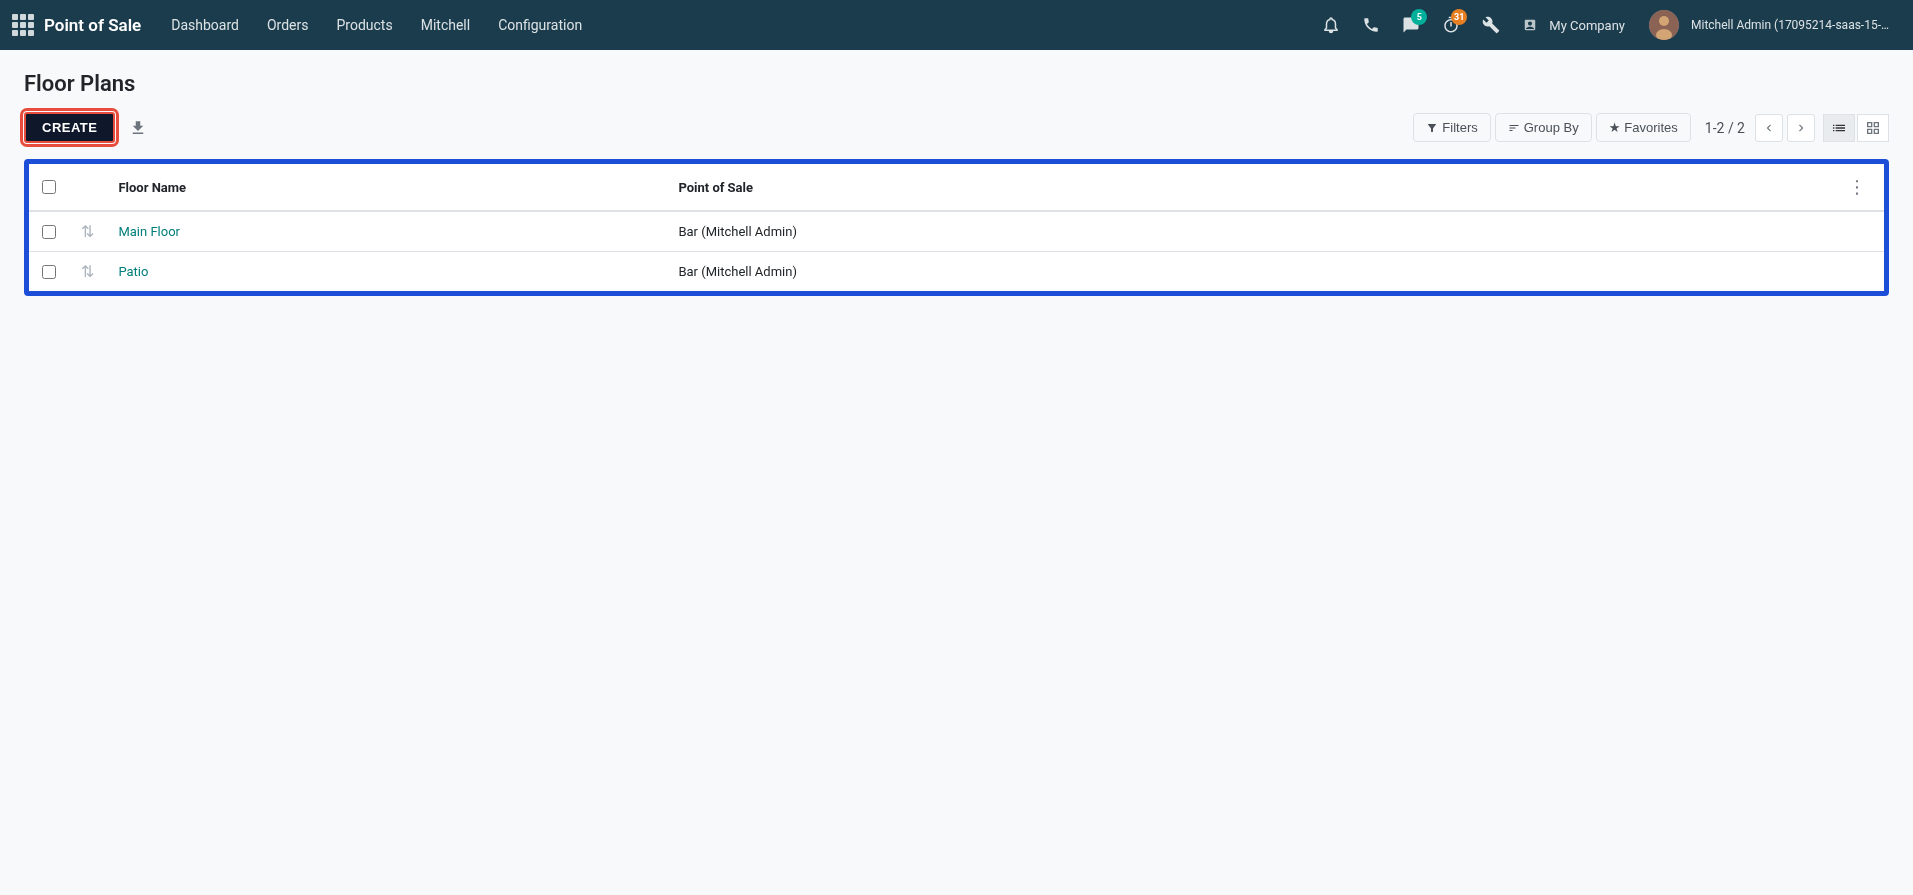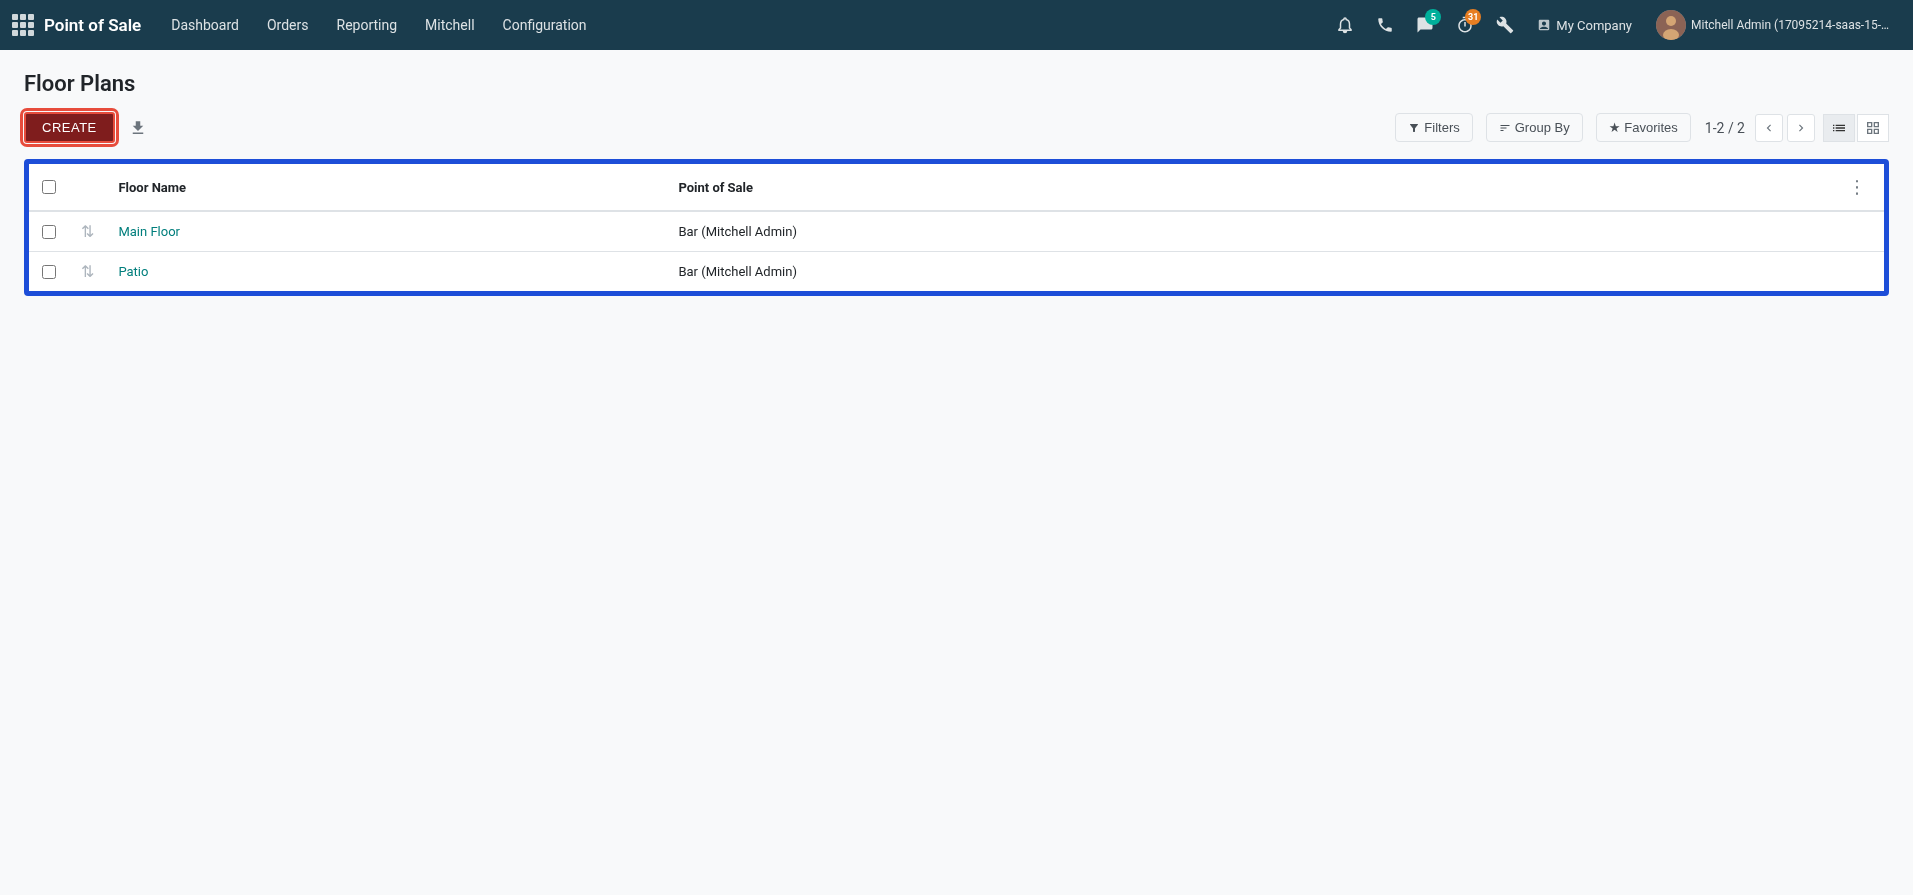--- a/index.html
+++ b/index.html
@@ -88,21 +88,21 @@
       display: flex;
       align-items: center;
       justify-content: center;
       padding: 0 3px;
       font-weight: 700;
     }
     .badge-orange { background: #e67e22; }
     .company-section {
       display: flex;
       align-items: center;
-      gap: 5px;
+      gap: 12px;
       padding: 0 10px;
       cursor: pointer;
       color: rgba(255,255,255,0.85);
       font-size: 13px;
     }
     .avatar {
       width: 30px;
       height: 30px;
       border-radius: 50%;
       background: #888;
@@ -121,26 +121,26 @@
     
     .page-header {
       margin-bottom: 16px;
     }
     .page-title {
       font-size: 22px;
       font-weight: 600;
       color: #212529;
     }
     .btn-create {
-      background: #7f1d1d;
+      background: #0f172a;
       color: #fff;
       border: 2px solid #e74c3c;
       padding: 6px 16px;
       font-size: 13px;
-      font-weight: 400;
+      font-weight: 700;
       cursor: pointer;
       border-radius: 3px;
       letter-spacing: 0.5px;
       outline: 3px solid #e74c3c;
       outline-offset: 1px;
     }
     .btn-download {
       background: none;
       border: none;
       cursor: pointer;
@@ -171,21 +171,21 @@
       right: 8px;
       background: none;
       border: none;
       cursor: pointer;
       color: #6c757d;
       font-size: 16px;
     }
     .filter-actions {
       display: flex;
       align-items: flex-end;
-      gap: 13px;
+      gap: 4px;
     }
     .filter-btn {
       display: flex;
       align-items: center;
       gap: 4px;
       padding: 6px 12px;
       background: none;
       border: 1px solid #dee2e6;
       border-radius: 4px;
       cursor: pointer;
@@ -338,21 +338,21 @@
       <div class="grid-dot"></div>
         <div class="grid-dot"></div>
         <div class="grid-dot"></div>
     </div>
     <span class="brand-title">Point of Sale</span>
   </div>
 
   <div class="nav-menu">
     <div class="nav-item">Dashboard</div>
     <div class="nav-item">Orders</div>
-    <div class="nav-item">Reporting</div>
+    <div class="nav-item">Products</div>
     <div class="nav-item">Mitchell</div>
     <div class="nav-item">Configuration</div>
   </div>
 
   <div class="nav-icons">
 
     <div class="nav-icon-btn">
       <svg width="18" height="18" viewBox="0 0 24 24" fill="none" stroke="currentColor" stroke-width="2">
         <path d="M12 22c1.1 0 2-.9 2-2h-4c0 1.1.9 2 2 2zm6-6v-5c0-3.07-1.64-5.64-4.5-6.32V4c0-.83-.67-1.5-1.5-1.5s-1.5.67-1.5 1.5v.68C7.63 5.36 6 7.92 6 11v5l-2 2v1h16v-1l-2-2z"></path>
       </svg>

